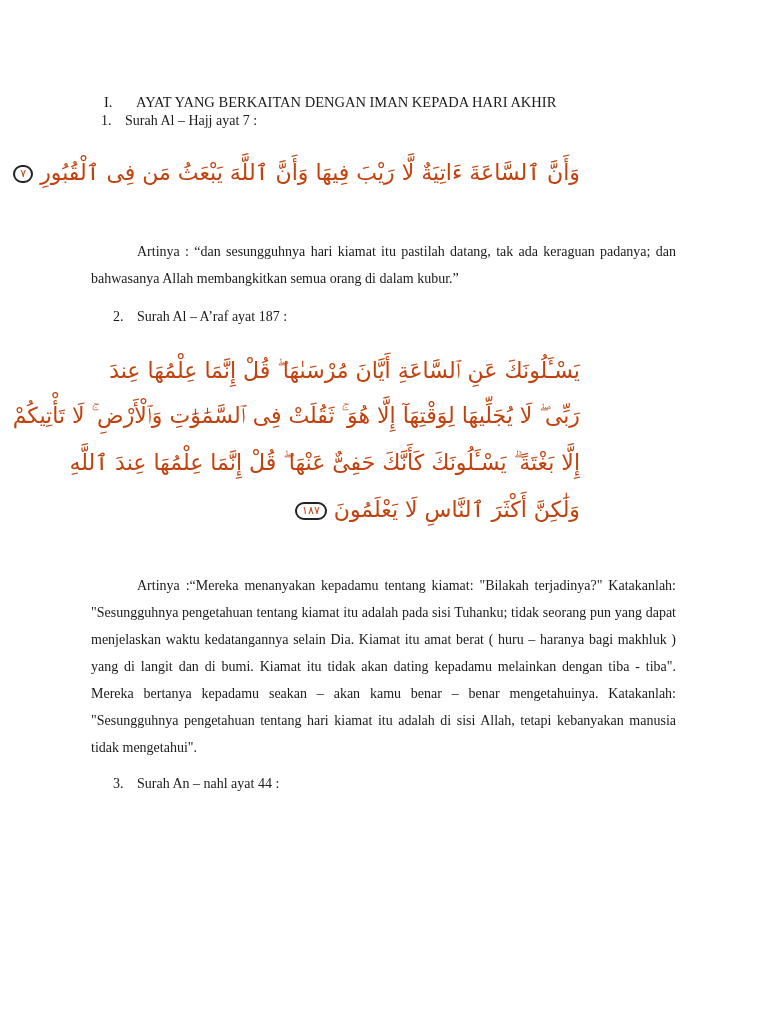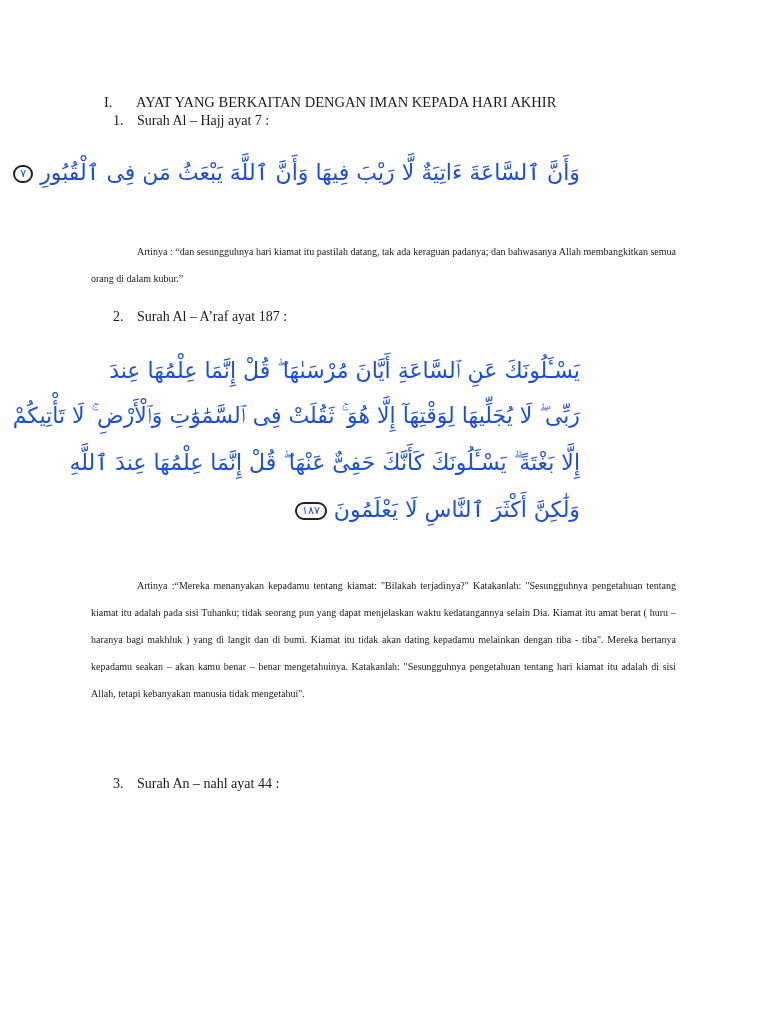--- a/index.html
+++ b/index.html
@@ -15,56 +15,56 @@
     .page { position: absolute; left: 0; top: 0; width: 768px; height: 800px; }
     .abs { position: absolute; white-space: nowrap; }
     .heading { font-size: 14.5px; top: 94px; left: 104px; }
     .heading .num { display: inline-block; width: 32px; }
     .item { font-size: 14px; }
     .item .num { display: inline-block; width: 24px; }
     .arabic {
       direction: rtl;
       font-family: "DejaVu Sans", sans-serif;
       font-size: 22px;
-      color: #1d4ed8;
+      color: #c2410c;
       white-space: nowrap;
       text-align: right;
     }
     .ayah-marker {
       display: inline-block;
       border: 2px double #222;
       border-radius: 12px;
       font-size: 11px;
       padding: 0 5px;
       line-height: 14px;
       vertical-align: middle;
       margin-left: 4px;
       font-family: "DejaVu Sans", sans-serif;
     }
     .para {
       position: absolute;
       left: 91px;
       width: 585px;
-      font-size: 10px;
+      font-size: 14px;
       line-height: 27px;
       text-align: justify;
     }
     .para p { margin: 0; }
     .indent { text-indent: 46px; }
   </style>
 </head>
 <body>
 
 <div class="page">
 
   <div class="abs heading">
     <span class="num">I.</span><span>AYAT YANG BERKAITAN DENGAN IMAN KEPADA HARI AKHIR</span>
   </div>
 
-  <div class="abs item" style="top:113px; left:113px;">
+  <div class="abs item" style="top:113px; left:101px;">
     <span class="num">1.</span><span>Surah Al – Hajj ayat 7 :</span>
   </div>
 
   <div class="abs arabic" style="top:160px; right:188px;">
     <span>وَأَنَّ ٱلسَّاعَةَ ءَاتِيَةٌ لَّا رَيْبَ فِيهَا وَأَنَّ ٱللَّهَ يَبْعَثُ مَن فِى ٱلْقُبُورِ</span>
     <span class="ayah-marker">٧</span>
   </div>
 
   <div class="para" style="top:238px;">
     <p class="indent">Artinya : “dan sesungguhnya hari kiamat itu pastilah datang, tak ada keraguan padanya; dan bahwasanya Allah membangkitkan semua orang di dalam kubur.”</p>

